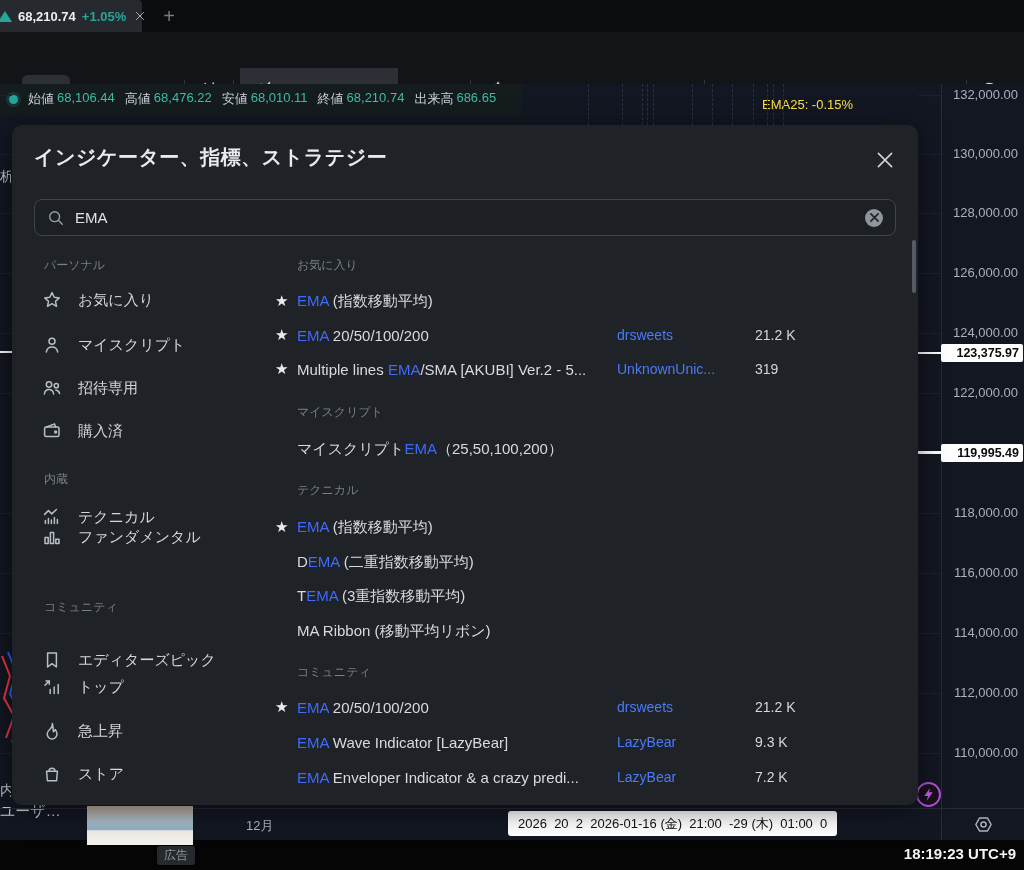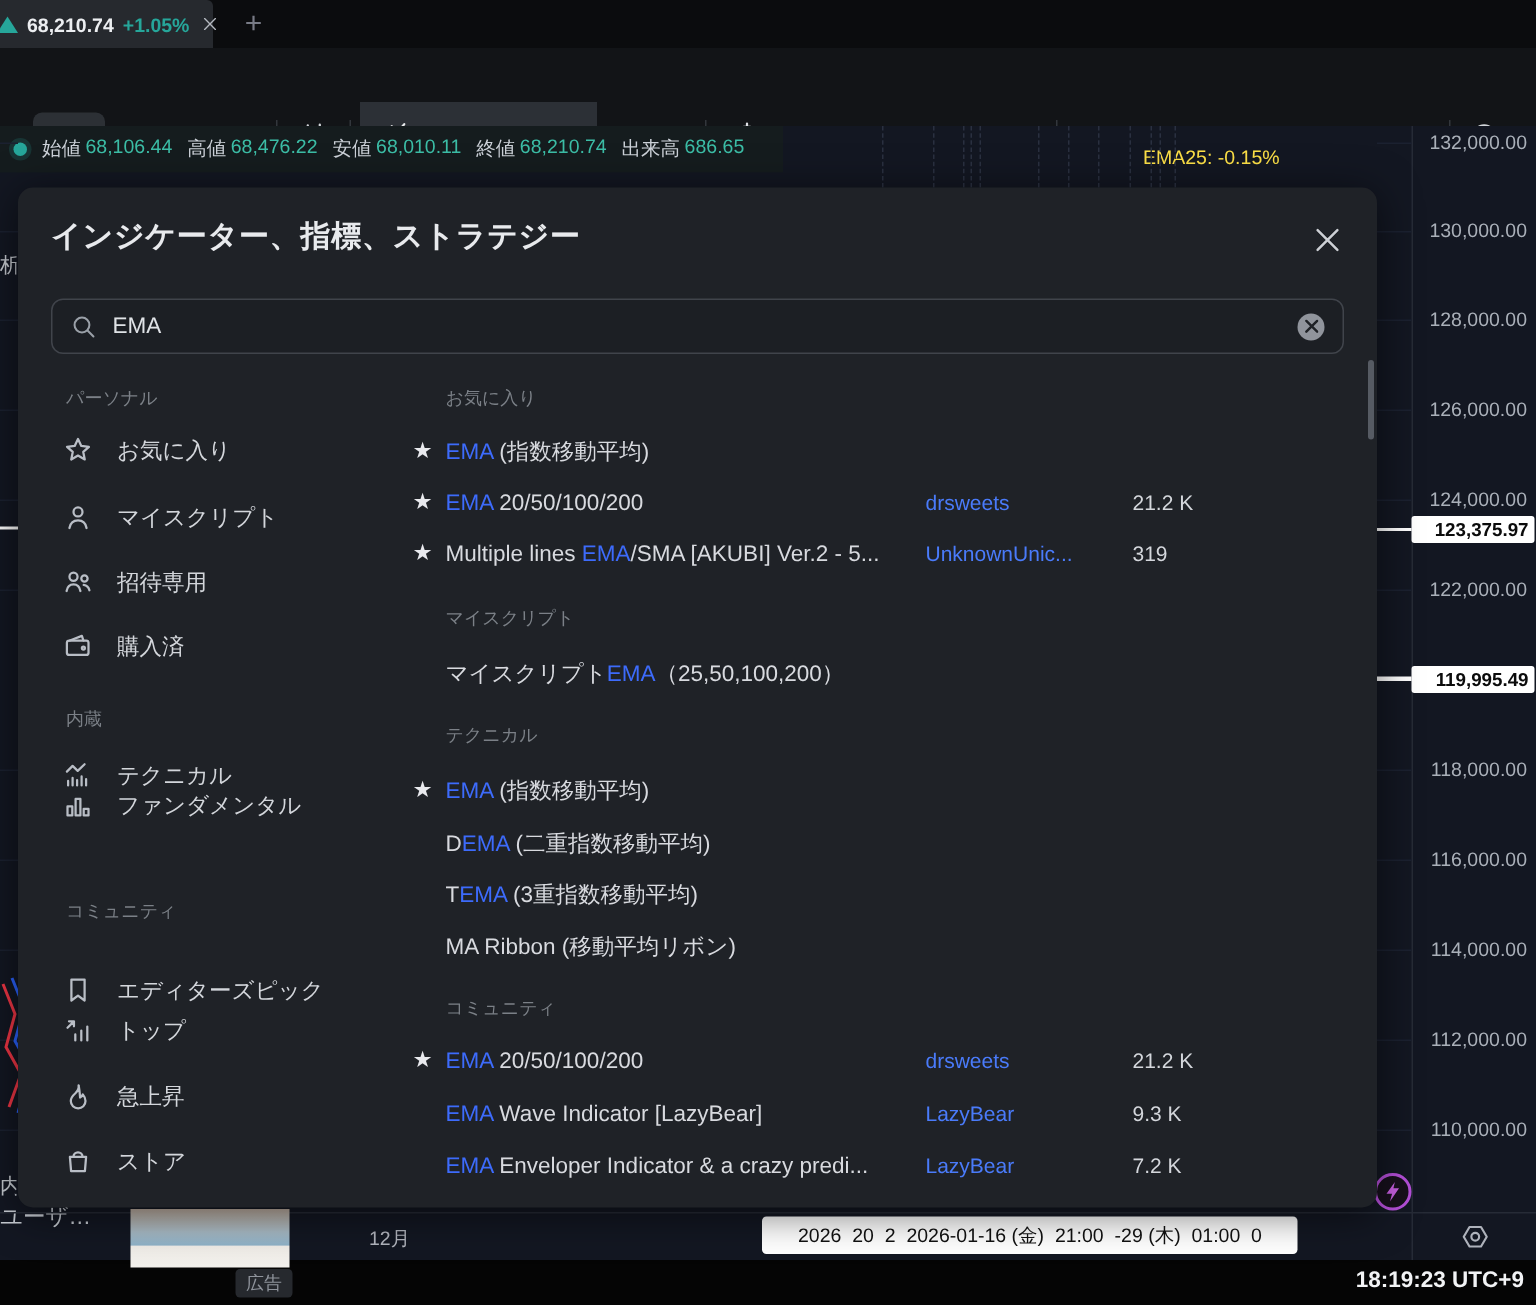--- a/index.html
+++ b/index.html
@@ -63,21 +63,21 @@
   .blue-marker{position:absolute;left:870px;top:160px;width:6px;height:20px;overflow:hidden;color:#3b62d9;
                font-size:9px;line-height:10px;}
   .mini-lines{position:absolute;left:0;top:562px;}
   .frag-left-2{position:absolute;left:0;top:698px;width:11px;overflow:hidden;color:#c4c9cf;font-size:14px;white-space:nowrap;}
   .frag-left-3{position:absolute;left:0;top:718px;color:#c9ced5;font-size:15px;white-space:nowrap;}
 
   
   .taxis{position:absolute;left:0;top:724px;width:1024px;height:32px;border-top:1px solid #262b36;}
   .month-label{position:absolute;left:246px;top:8px;color:#b2b5be;font-size:13px;}
   .time-tooltip{position:absolute;left:508px;top:2px;height:25px;background:#ffffff;border-radius:3px;
-                display:flex;align-items:center;padding:0 24px;color:#111;font-size:13px;font-weight:500;
+                display:flex;align-items:center;padding:0 10px;color:#111;font-size:13px;font-weight:500;
                 white-space:pre;z-index:6;}
   .gear-icon{position:absolute;left:972px;top:4px;color:#aeb2bb;cursor:pointer;}
 
   .purple-btn{position:absolute;left:916px;top:782px;width:25px;height:25px;border-radius:50%;
               border:2px solid #b44fd8;background:#17101c;color:#c75fe0;display:flex;align-items:center;
               justify-content:center;z-index:15;cursor:pointer;}
 
   
   .statusbar{position:absolute;left:0;top:840px;width:1024px;height:30px;background:#050505;z-index:8;}
   .clock{position:absolute;right:8px;top:5px;color:#f2f3f5;font-size:15px;font-weight:700;}

